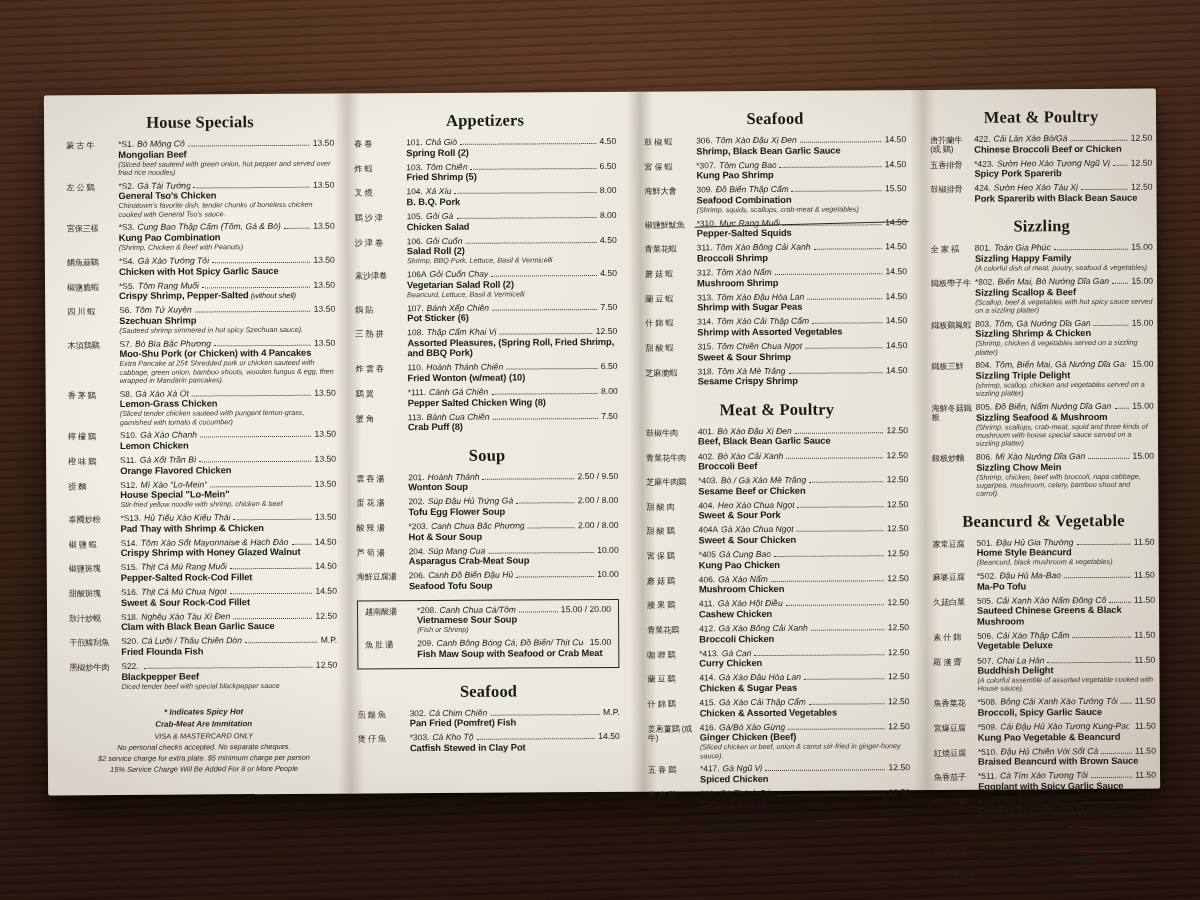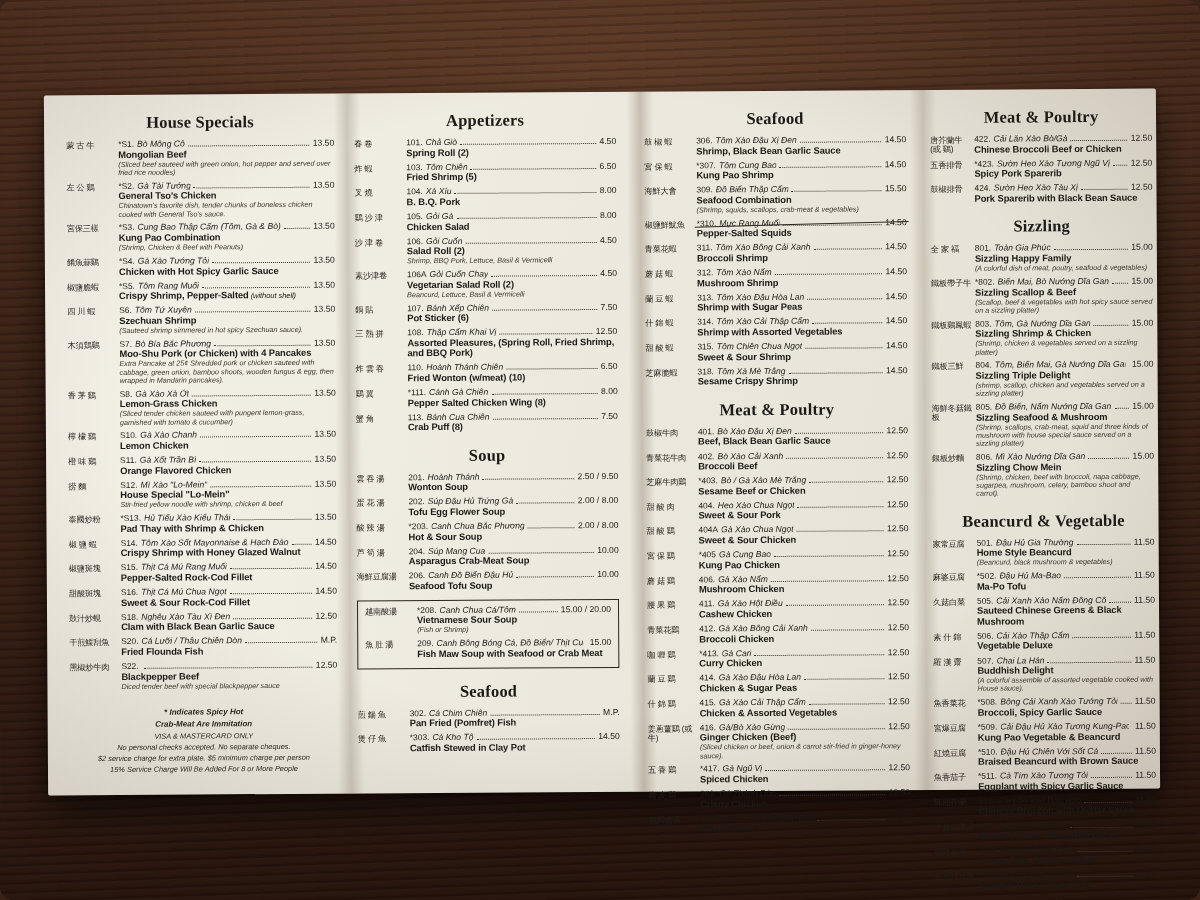--- a/index.html
+++ b/index.html
@@ -5,21 +5,20 @@
   html,body{margin:0;padding:0;}
   body{
     width:1200px;height:900px;overflow:hidden;
     background:#3a2218;
     font-family:"Liberation Sans", sans-serif;
   }
   #stage{position:relative;width:1200px;height:900px;overflow:hidden;
     background:
       radial-gradient(ellipse 900px 420px at 600px 120px, rgba(120,78,52,0.55), rgba(0,0,0,0) 70%),
       linear-gradient(176deg,#4a2b1c 0%,#44281a 16%,#3b2216 40%,#341d13 62%,#2b170f 82%,#24120b 100%);
-    border-radius: 13px;
   }
   
   #stage:before{
     content:"";position:absolute;inset:0;
     background:repeating-linear-gradient(178deg, rgba(0,0,0,0.14) 0px, rgba(0,0,0,0.14) 2px, rgba(255,255,255,0.02) 3px, rgba(0,0,0,0.0) 9px);
     pointer-events:none;
   }
   #menu{
     position:absolute;left:46px;top:92px;width:1112px;height:700px;
     background:linear-gradient(100deg,#f4f1e8 0%,#efece2 30%,#eae6db 62%,#e3dfd3 100%);

